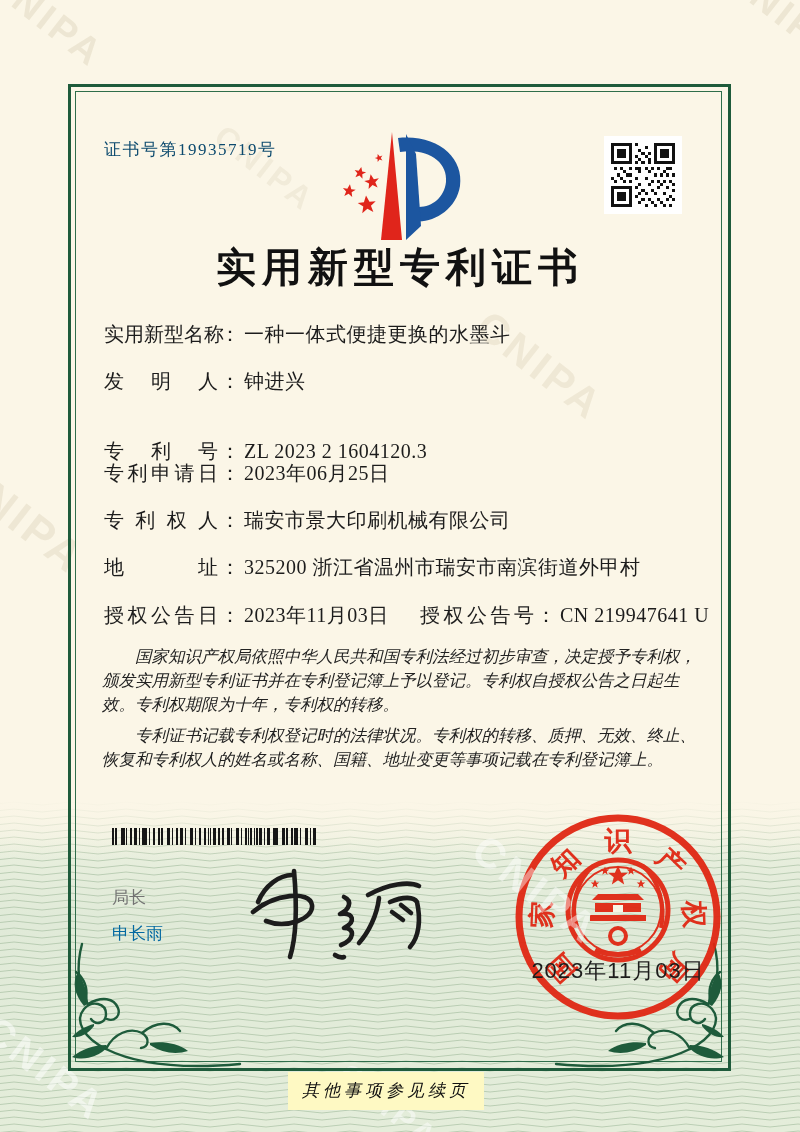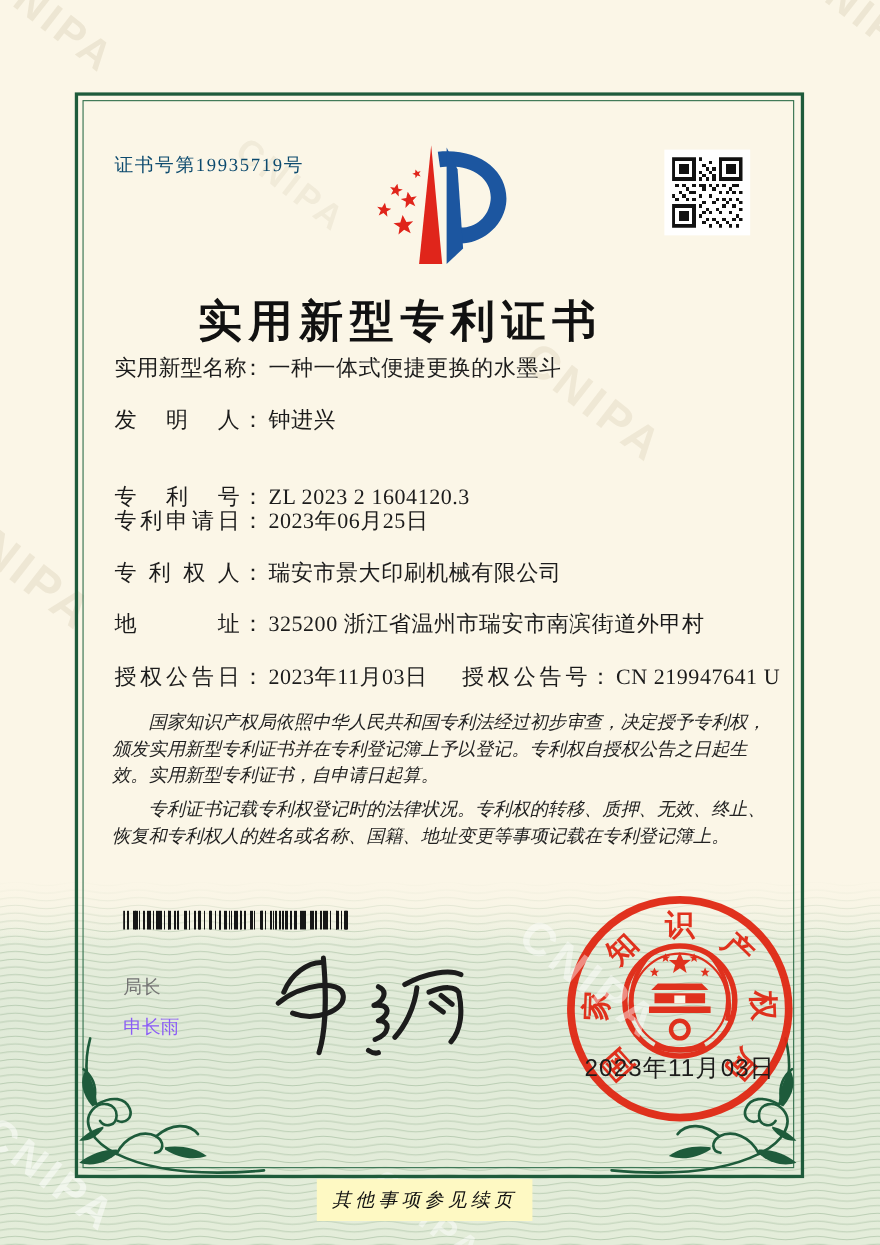--- a/index.html
+++ b/index.html
@@ -20,39 +20,39 @@
   .corner.bl{left:54px;top:942px;}
   .corner.br{left:552px;top:942px;transform:scaleX(-1);}
   
   .wm{position:absolute;font-family:"Liberation Sans",sans-serif;font-weight:bold;
       transform:rotate(38deg);letter-spacing:4px;pointer-events:none;white-space:nowrap;}
   
   .cert-no{position:absolute;left:104px;top:138px;font-size:17px;letter-spacing:1.5px;color:#0c4a6e;}
   .logo{position:absolute;left:328px;top:124px;}
   .qr-box{position:absolute;left:604px;top:136px;width:78px;height:78px;background:#fff;}
   .qr-box svg{position:absolute;left:7px;top:7px;}
-  .title{position:absolute;left:0;top:240px;width:728px;text-align:center;
-         font-size:40px;font-weight:bold;letter-spacing:6px;color:#111;margin-top:24px;}
+  .title{position:absolute;left:0;top:240px;width:800px;text-align:center;
+         font-size:40px;font-weight:bold;letter-spacing:6px;color:#111;}
   
   .frow{position:absolute;left:104px;white-space:nowrap;font-size:20px;color:#1c1c1c;}
   .flabel{display:inline-block;width:114px;text-align:justify;text-align-last:justify;vertical-align:top;}
   .fcolon{display:inline-block;margin:0 4px 0 2px;}
   .fvalue{letter-spacing:.5px;}
   .grant2{position:absolute;left:316px;top:0;}
   
   .paras{position:absolute;left:102px;top:645px;width:610px;font-size:16.5px;
          line-height:24px;font-style:italic;color:#222;}
   .paras p{margin:0 0 7px;text-indent:2em;}
   
   .barcode{position:absolute;left:112px;top:828px;width:206px;height:17px;
     background:
       repeating-linear-gradient(90deg,#161616 0 2px,transparent 2px 4px,#161616 4px 5px,transparent 5px 9px,#161616 9px 12px,transparent 12px 14px,#161616 14px 15px,transparent 15px 18px,#161616 18px 20px,transparent 20px 23px),
       repeating-linear-gradient(90deg,transparent 0 3px,#161616 3px 4px,transparent 4px 11px,#161616 11px 13px,transparent 13px 19px);}
   .sig-title{position:absolute;left:112px;top:886px;font-family:"Liberation Sans",sans-serif;font-size:17px;color:#737373;}
-  .sig-name{position:absolute;left:112px;top:922px;font-family:"Liberation Sans",sans-serif;font-size:17px;color:#8b5cf6;}
+  .sig-name{position:absolute;left:112px;top:922px;font-family:"Liberation Sans",sans-serif;font-size:17px;color:#0369a1;}
   .sig-svg{position:absolute;left:232px;top:850px;}
   
   .seal{position:absolute;left:507px;top:806px;}
   
   .page-ind{position:absolute;left:0;top:1032px;width:800px;text-align:center;font-size:14px;color:#222;}
   .cont-box{position:absolute;left:288px;top:1072px;width:196px;height:38px;background:#fef9c3;
             line-height:38px;text-align:center;font-size:17px;font-style:italic;letter-spacing:4px;color:#111;}
 </style>
 </head>
 <body>
@@ -178,21 +178,21 @@
     <span class="flabel">地址</span><span class="fcolon">：</span><span class="fvalue">325200 浙江省温州市瑞安市南滨街道外甲村</span>
   </div>
   <div class="frow" style="top:602px;width:610px">
     <span class="flabel">授权公告日</span><span class="fcolon">：</span><span class="fvalue">2023年11月03日</span>
     <span class="grant2">
       <span class="flabel">授权公告号</span><span class="fcolon">：</span><span class="fvalue">CN 219947641 U</span>
     </span>
   </div>
 
   <div class="paras">
-    <p>国家知识产权局依照中华人民共和国专利法经过初步审查，决定授予专利权，颁发实用新型专利证书并在专利登记簿上予以登记。专利权自授权公告之日起生效。实用新型专利证书，自申请日起算。</p>
+    <p>国家知识产权局依照中华人民共和国专利法经过初步审查，决定授予专利权，颁发实用新型专利证书并在专利登记簿上予以登记。专利权自授权公告之日起生效。专利权期限为十年，专利权的转移。</p>
     <p>专利证书记载专利权登记时的法律状况。专利权的转移、质押、无效、终止、恢复和专利权人的姓名或名称、国籍、地址变更等事项记载在专利登记簿上。</p>
   </div>
 
   <div class="barcode"></div>
 
   <div class="sig-title">局长</div>
   <div class="sig-name">申长雨</div>
   <svg class="sig-svg" width="195" height="112" viewBox="0 0 195 112">
     <g fill="none" stroke="#1c1c1c" stroke-width="4.6" stroke-linecap="round" stroke-linejoin="round">
       <path d="M26,52 C33,35 48,25 60,25"></path>

